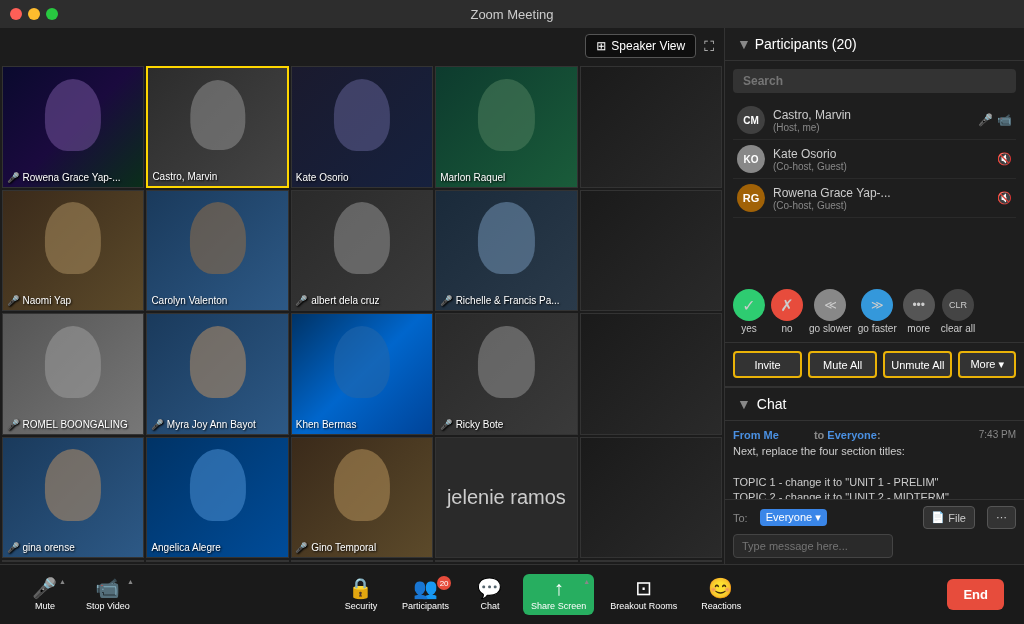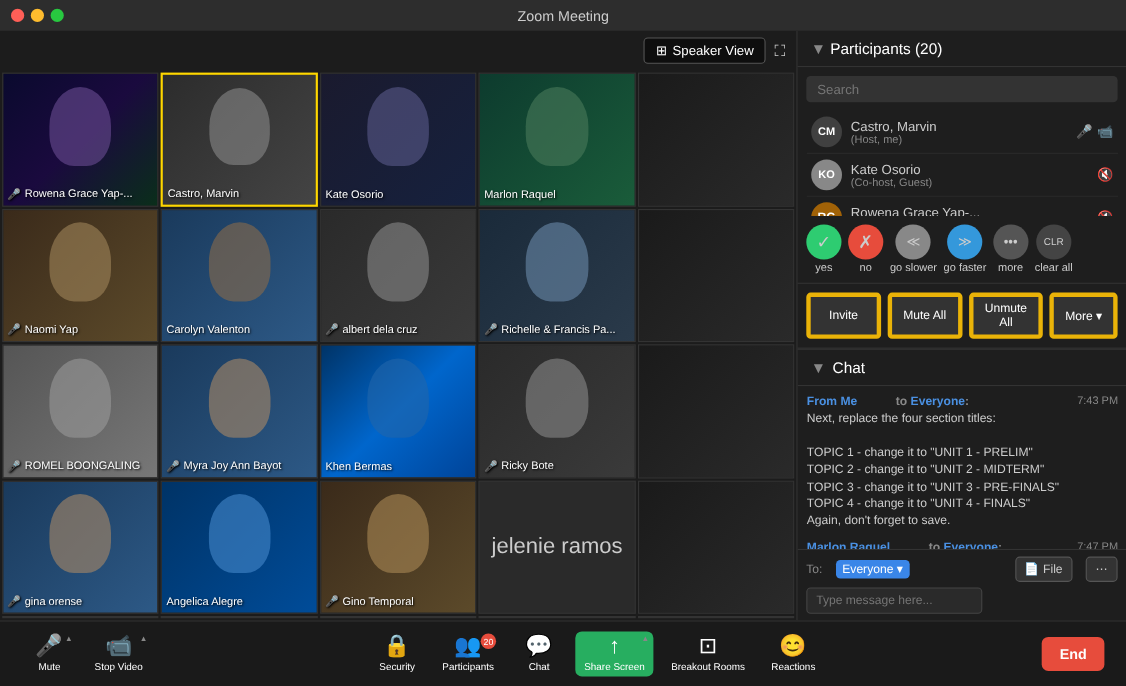--- a/index.html
+++ b/index.html
@@ -139,21 +139,21 @@
     
     #right-panel {
       width: 300px;
       background: #1e1e1e;
       display: flex;
       flex-direction: column;
       border-left: 1px solid #333;
     }
     
     #participants-section {
-      height: 290px;
+      height: 360px;
       border-bottom: 1px solid #333;
       display: flex;
       flex-direction: column;
     }
     #participants-header {
       padding: 8px 12px;
       font-size: 14px;
       color: #fff;
       display: flex;
       align-items: center;
@@ -163,20 +163,21 @@
     #search-box {
       margin: 8px;
       background: #333;
       border: none;
       border-radius: 4px;
       padding: 5px 10px;
       color: #ccc;
       font-size: 12px;
       width: calc(100% - 16px);
       outline: none;
+      font-weight: bold;
     }
     #participants-list {
       flex: 1;
       overflow-y: auto;
       padding: 0 8px;
     }
     .participant-item {
       display: flex;
       align-items: center;
       padding: 5px 4px;
@@ -238,21 +239,21 @@
     #action-buttons {
       padding: 8px;
       display: flex;
       gap: 6px;
       border-bottom: 1px solid #333;
     }
     .action-btn {
       flex: 1;
       padding: 5px;
       border-radius: 4px;
-      border: 4px solid #eab308;
+      border: 2px solid #eab308;
       background: #333;
       color: #fff;
       font-size: 11px;
       cursor: pointer;
       text-align: center;
     }
     .action-btn.more-btn { flex: 0 0 auto; padding: 5px 10px; }
     
     #chat-section {
       flex: 1;

